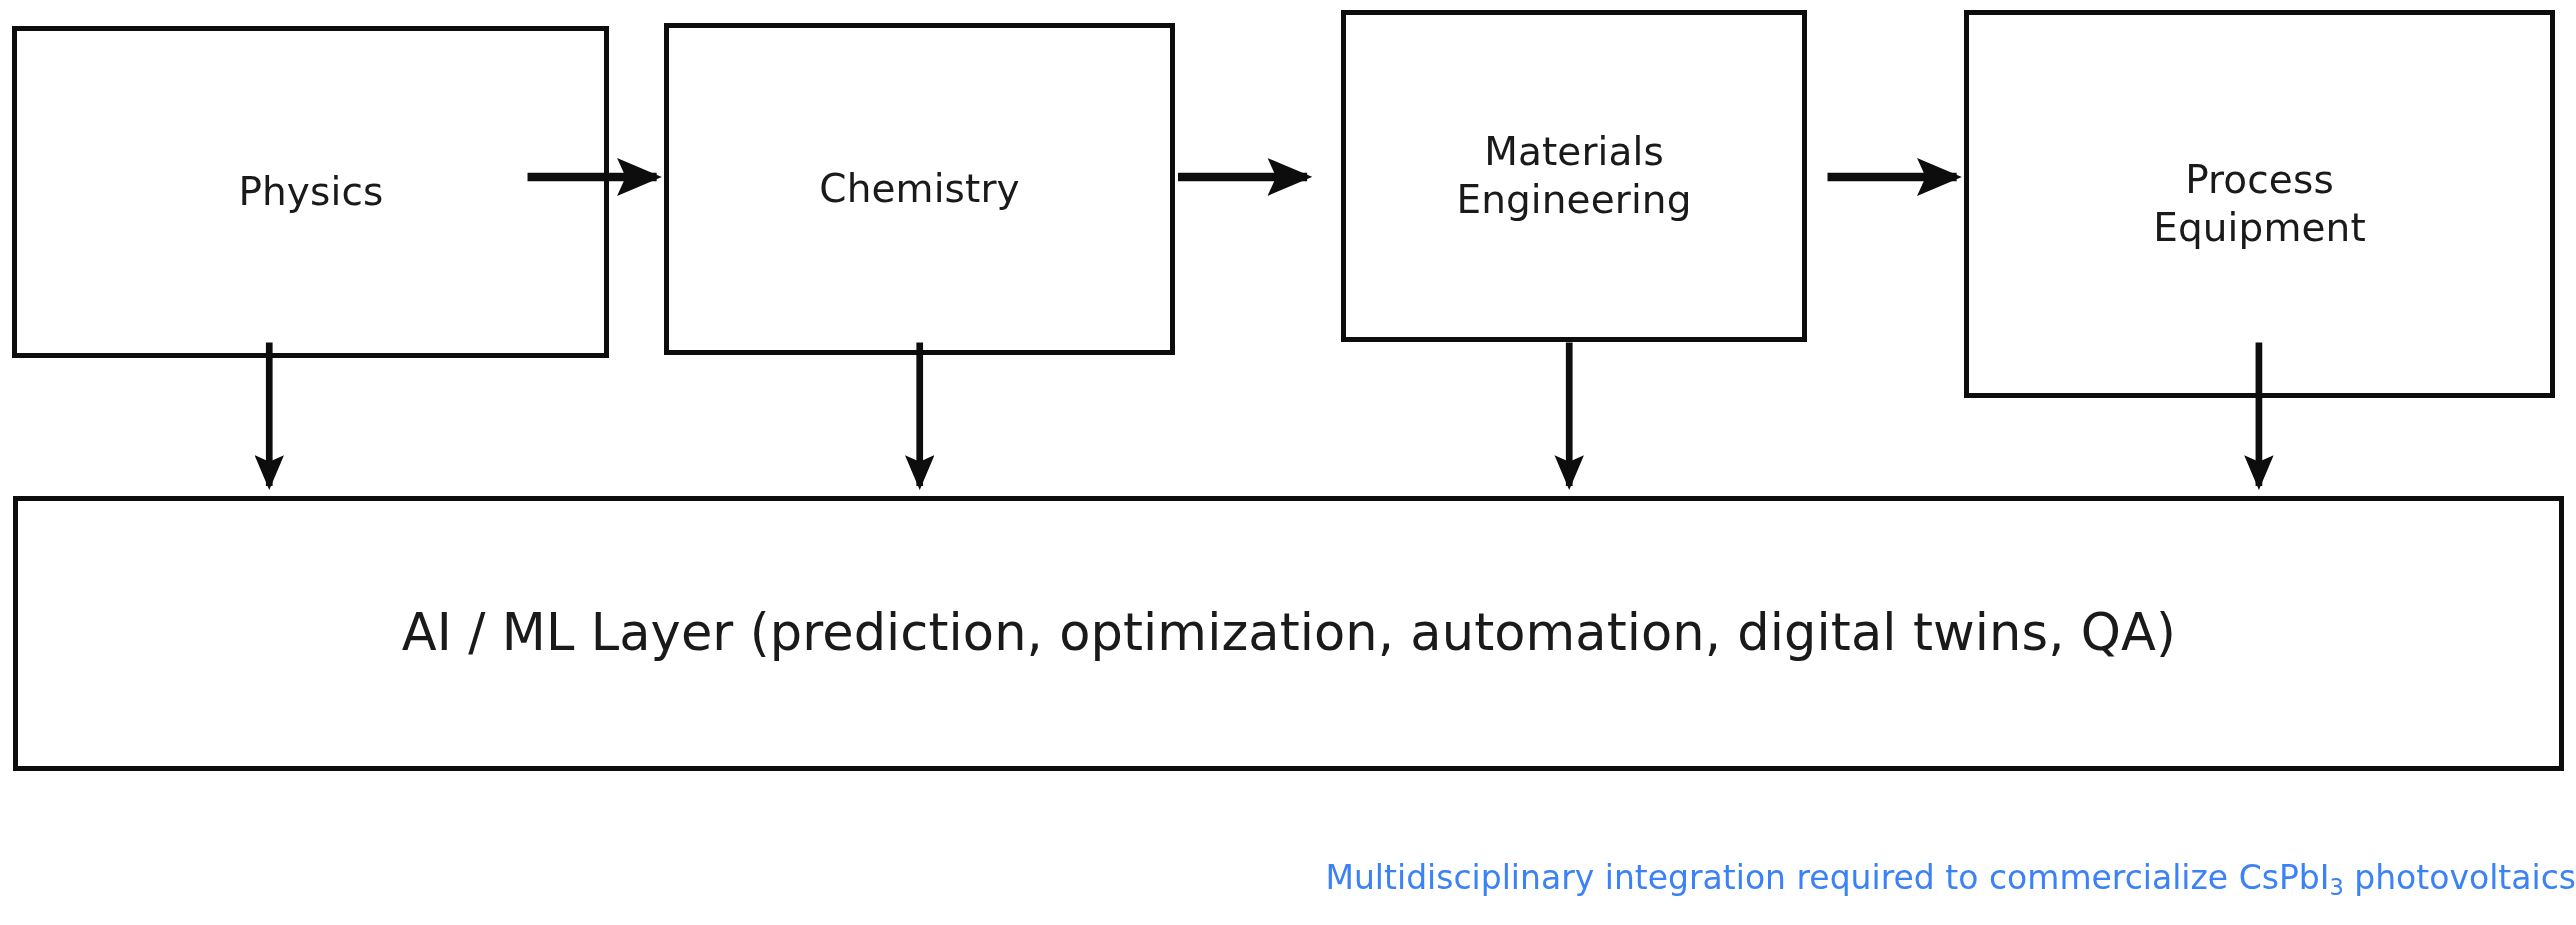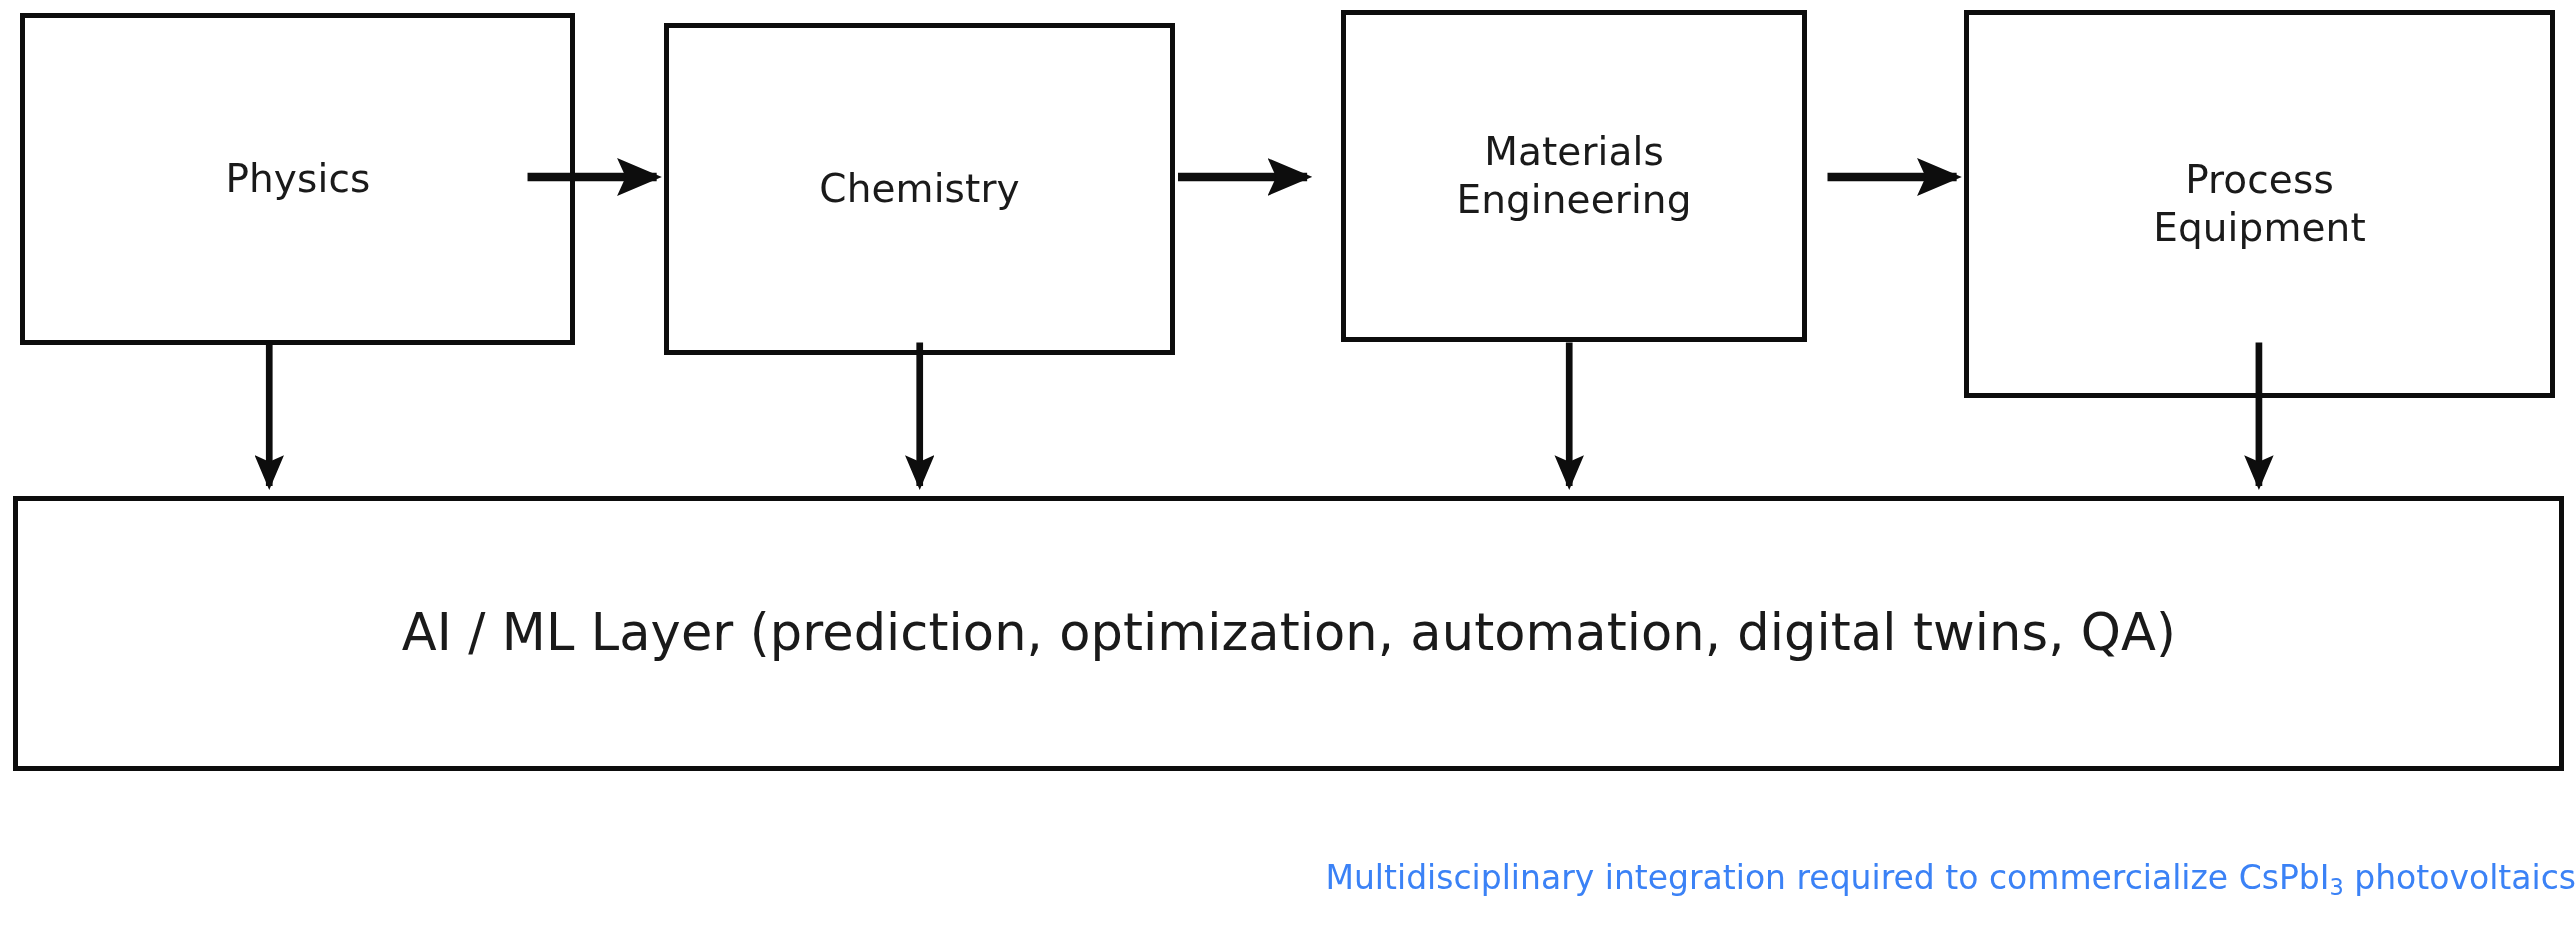--- a/index.html
+++ b/index.html
@@ -31,21 +31,21 @@
   }
   .node-label {
     font-size: 39px;
     line-height: 1.22;
     color: #1a1a1a;
     letter-spacing: 0.1px;
     white-space: pre-line;
   }
 
   
-  #node-physics      { left: 12.4px;   top: 13px;  width: 555px;  height: 332px; margin-left: 8px; }
+  #node-physics      { left: 12.4px;   top: 26px;  width: 597px;  height: 332px; }
   #node-chemistry    { left: 664px;  top: 9.6px;  width: 511px;  height: 332px; margin-top: 13px; }
   #node-materials    { left: 1341px; top: 9.6px;  width: 466px;  height: 332px; }
   #node-process      { left: 1964px; top: 9.6px;  width: 591px;  height: 388px; }
 
   
   #node-aiml {
     left: 13.4px;
     top: 496px;
     width: 2551px;
     height: 275px;

